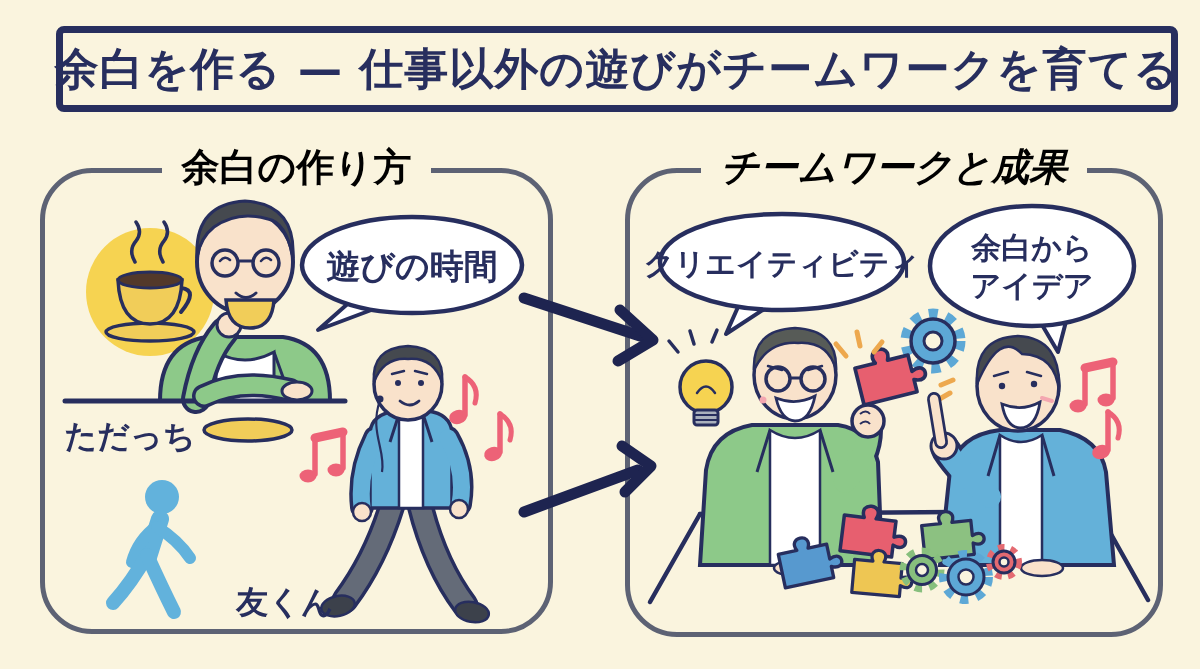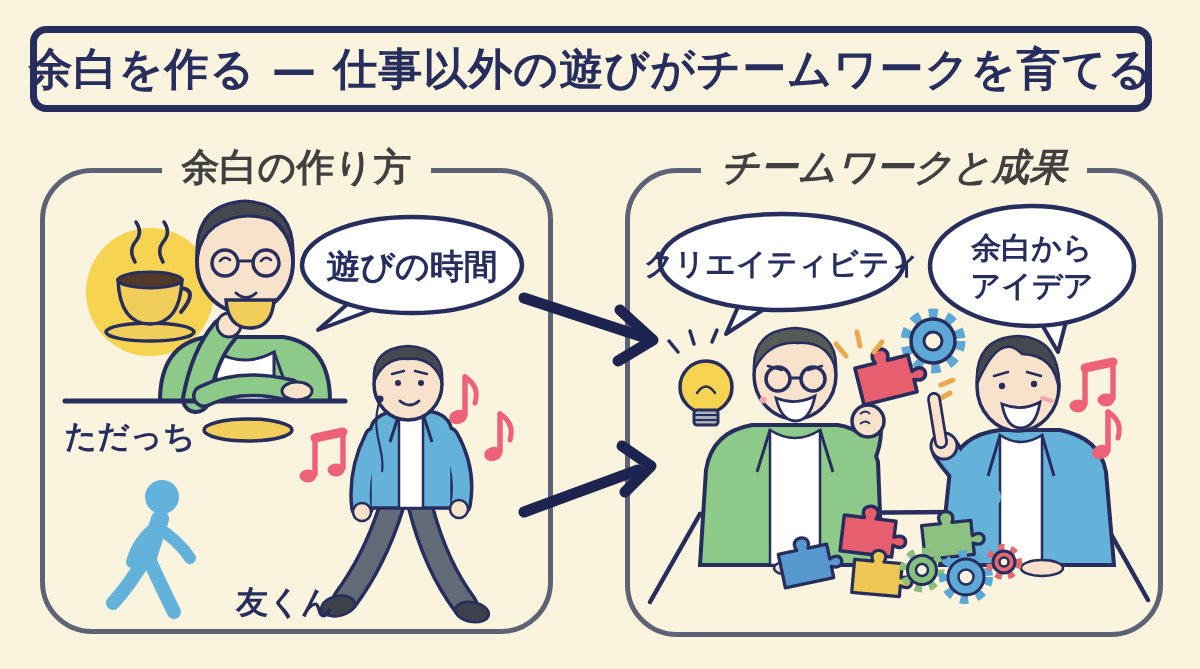--- a/index.html
+++ b/index.html
@@ -1,27 +1,27 @@
 <!DOCTYPE html>
 <html><head>
 <meta charset="utf-8">
 <style>
   html,body{margin:0;padding:0;background:#faf4de;}
   .canvas{position:relative;width:1200px;height:669px;background:#faf4de;overflow:hidden;
           font-family:"DejaVu Sans",sans-serif;color:#272e5e;}
-  .title-box{position:absolute;left:30px;top:26px;width:1108px;height:72px;
-             border:7px solid #272e5e;border-radius:16px;display:flex;align-items:center;
+  .title-box{position:absolute;left:56px;top:26px;width:1108px;height:72px;
+             border:7px solid #272e5e;border-radius:8px;display:flex;align-items:center;
              justify-content:center;z-index:3;background:transparent;}
   .title-box span{font-size:44px;font-weight:700;color:#272e5e;letter-spacing:1px;white-space:nowrap;}
   .panel{position:absolute;border:5px solid #5d6274;border-radius:52px;background:transparent;z-index:1;}
   .panel-left{left:40px;top:168px;width:503px;height:456px;}
   .panel-right{left:625px;top:168px;width:528px;height:459px;}
   .panel-title{position:absolute;top:140px;height:54px;line-height:54px;text-align:center;z-index:3;}
   .panel-title span{display:inline-block;background:#faf4de;padding:0 20px;font-size:38px;
-                    font-weight:700;color:#404040;white-space:nowrap;}
+                    font-weight:700;color:#000000;white-space:nowrap;}
   .pt-left{left:40px;width:513px;}
   .pt-right{left:625px;width:538px;font-style:italic;}
   svg.art{position:absolute;left:0;top:0;z-index:2;}
   text{font-family:"DejaVu Sans",sans-serif;font-weight:700;fill:#272e5e;}
 </style>
 </head>
 <body>
 
 <div class="canvas">
 

